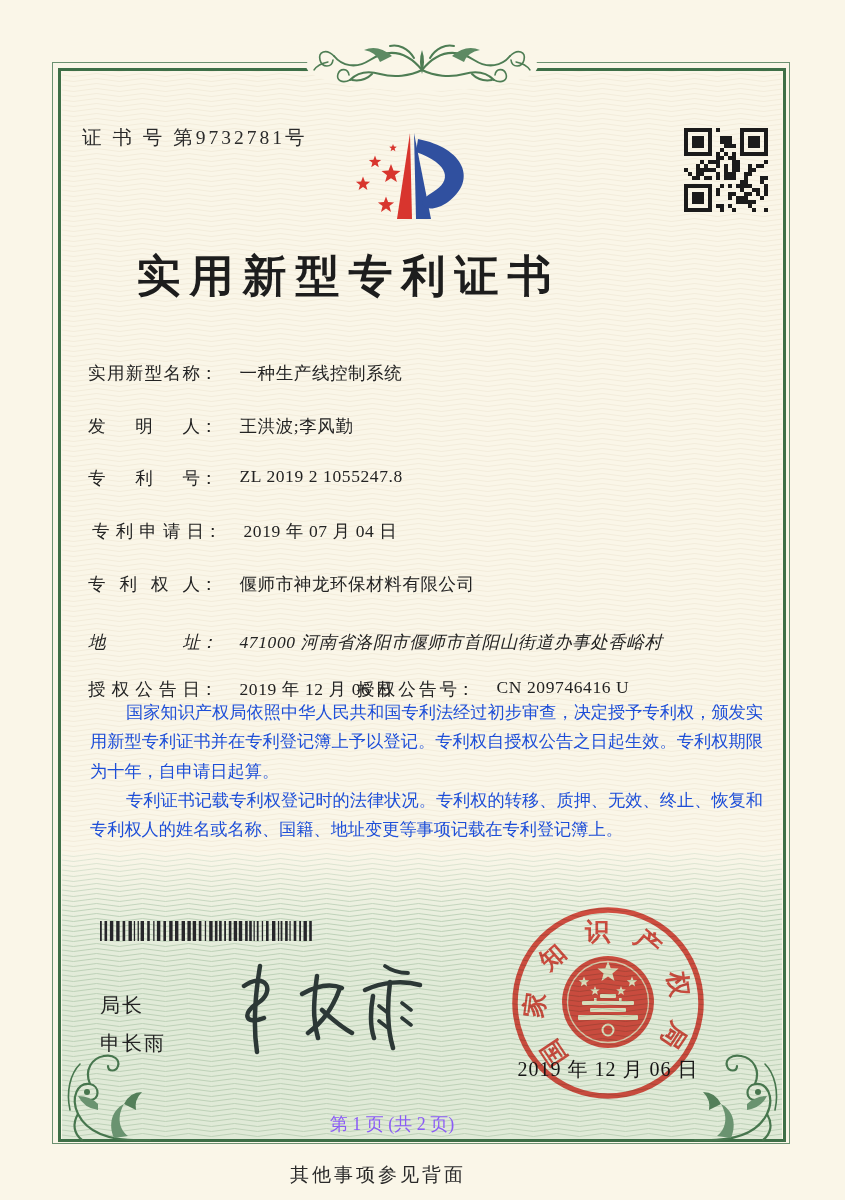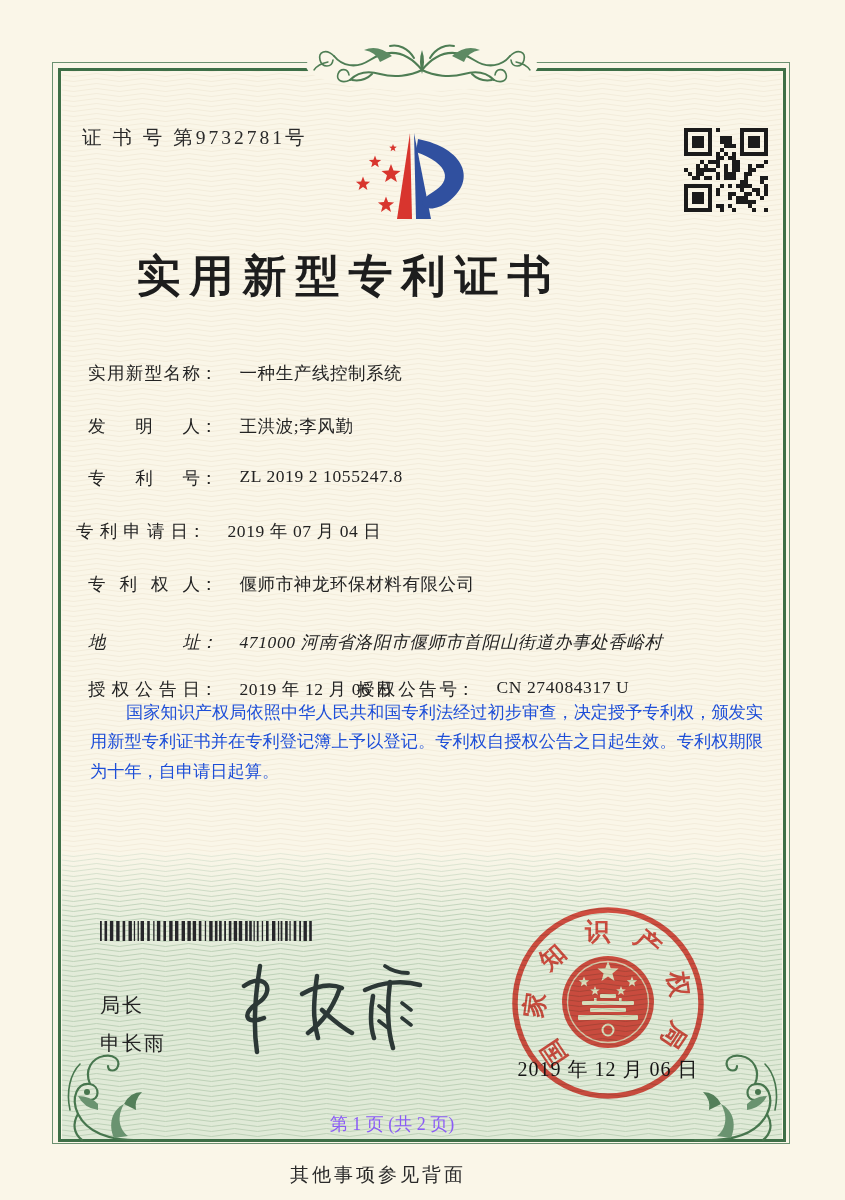--- a/index.html
+++ b/index.html
@@ -519,32 +519,33 @@
         <rect x="20" y="20" width="1" height="1"></rect>
       </g>
     </svg>
 
   <div class="ct title">实用新型专利证书</div>
 
   <div id="rows-host">
       <div class="ct field-row" style="left: 88px; top: 361px;"><span class="flabel">实用新型名称</span><span class="fcolon">：</span><span class="fvalue">一种生产线控制系统</span></div>
       <div class="ct field-row" style="left: 88px; top: 413.7px;"><span class="flabel">发明人</span><span class="fcolon">：</span><span class="fvalue">王洪波;李风勤</span></div>
       <div class="ct field-row" style="left: 88px; top: 466.4px;"><span class="flabel">专利号</span><span class="fcolon">：</span><span class="fvalue">ZL 2019 2 1055247.8</span></div>
-      <div class="ct field-row" style="left: 76px; top: 519.1px; font-family: Liberation Serif, serif;"><span class="flabel">专利申请日</span><span class="fcolon">：</span><span class="fvalue">2019 年 07 月 04 日</span></div>
+      <div class="ct field-row" style="left: 92px; top: 519.1px; font-family: Liberation Serif, serif;"><span class="flabel">专利申请日</span><span class="fcolon">：</span><span class="fvalue">2019 年 07 月 04 日</span></div>
       <div class="ct field-row" style="left: 88px; top: 571.8px;"><span class="flabel">专利权人</span><span class="fcolon">：</span><span class="fvalue">偃师市神龙环保材料有限公司</span></div>
       <div class="ct field-row" style="left: 88px; top: 630px; font-style: italic;"><span class="flabel">地址</span><span class="fcolon">：</span><span class="fvalue">471000 河南省洛阳市偃师市首阳山街道办事处香峪村</span></div>
       <div class="ct field-row" style="left: 88px; top: 677.2px;"><span class="flabel">授权公告日</span><span class="fcolon">：</span><span class="fvalue">2019 年 12 月 06 日</span></div>
     </div>
 
   <div class="ct field-row pubno" style="left:357px;top:677px;">
-    <span class="flabel">授权公告号</span><span class="fcolon">：</span><span class="fvalue">CN 274084317 U</span>
+    <span class="flabel">授权公告号</span><span class="fcolon">：</span><span class="fvalue">CN 209746416 U</span>
   </div>
 
   <div class="ct body-text">
     <p>国家知识产权局依照中华人民共和国专利法经过初步审查，决定授予专利权，颁发实用新型专利证书并在专利登记簿上予以登记。专利权自授权公告之日起生效。专利权期限为十年，自申请日起算。</p>
+    <p>专利证书记载专利权登记时的法律状况。专利权的转移、质押、无效、终止、恢复和专利权人的姓名或名称、国籍、地址变更等事项记载在专利登记簿上。</p>
   </div>
 
   <svg id="barcode" class="ct" width="218" height="20">
       <g fill="#26262a">
         <rect x="0.0" y="0" width="1.8" height="20"></rect>
         <rect x="4.5" y="0" width="2.6" height="20"></rect>
         <rect x="9.9" y="0" width="3.4" height="20"></rect>
         <rect x="16.2" y="0" width="3.4" height="20"></rect>
         <rect x="22.6" y="0" width="2.6" height="20"></rect>
         <rect x="28.5" y="0" width="3.4" height="20"></rect>

